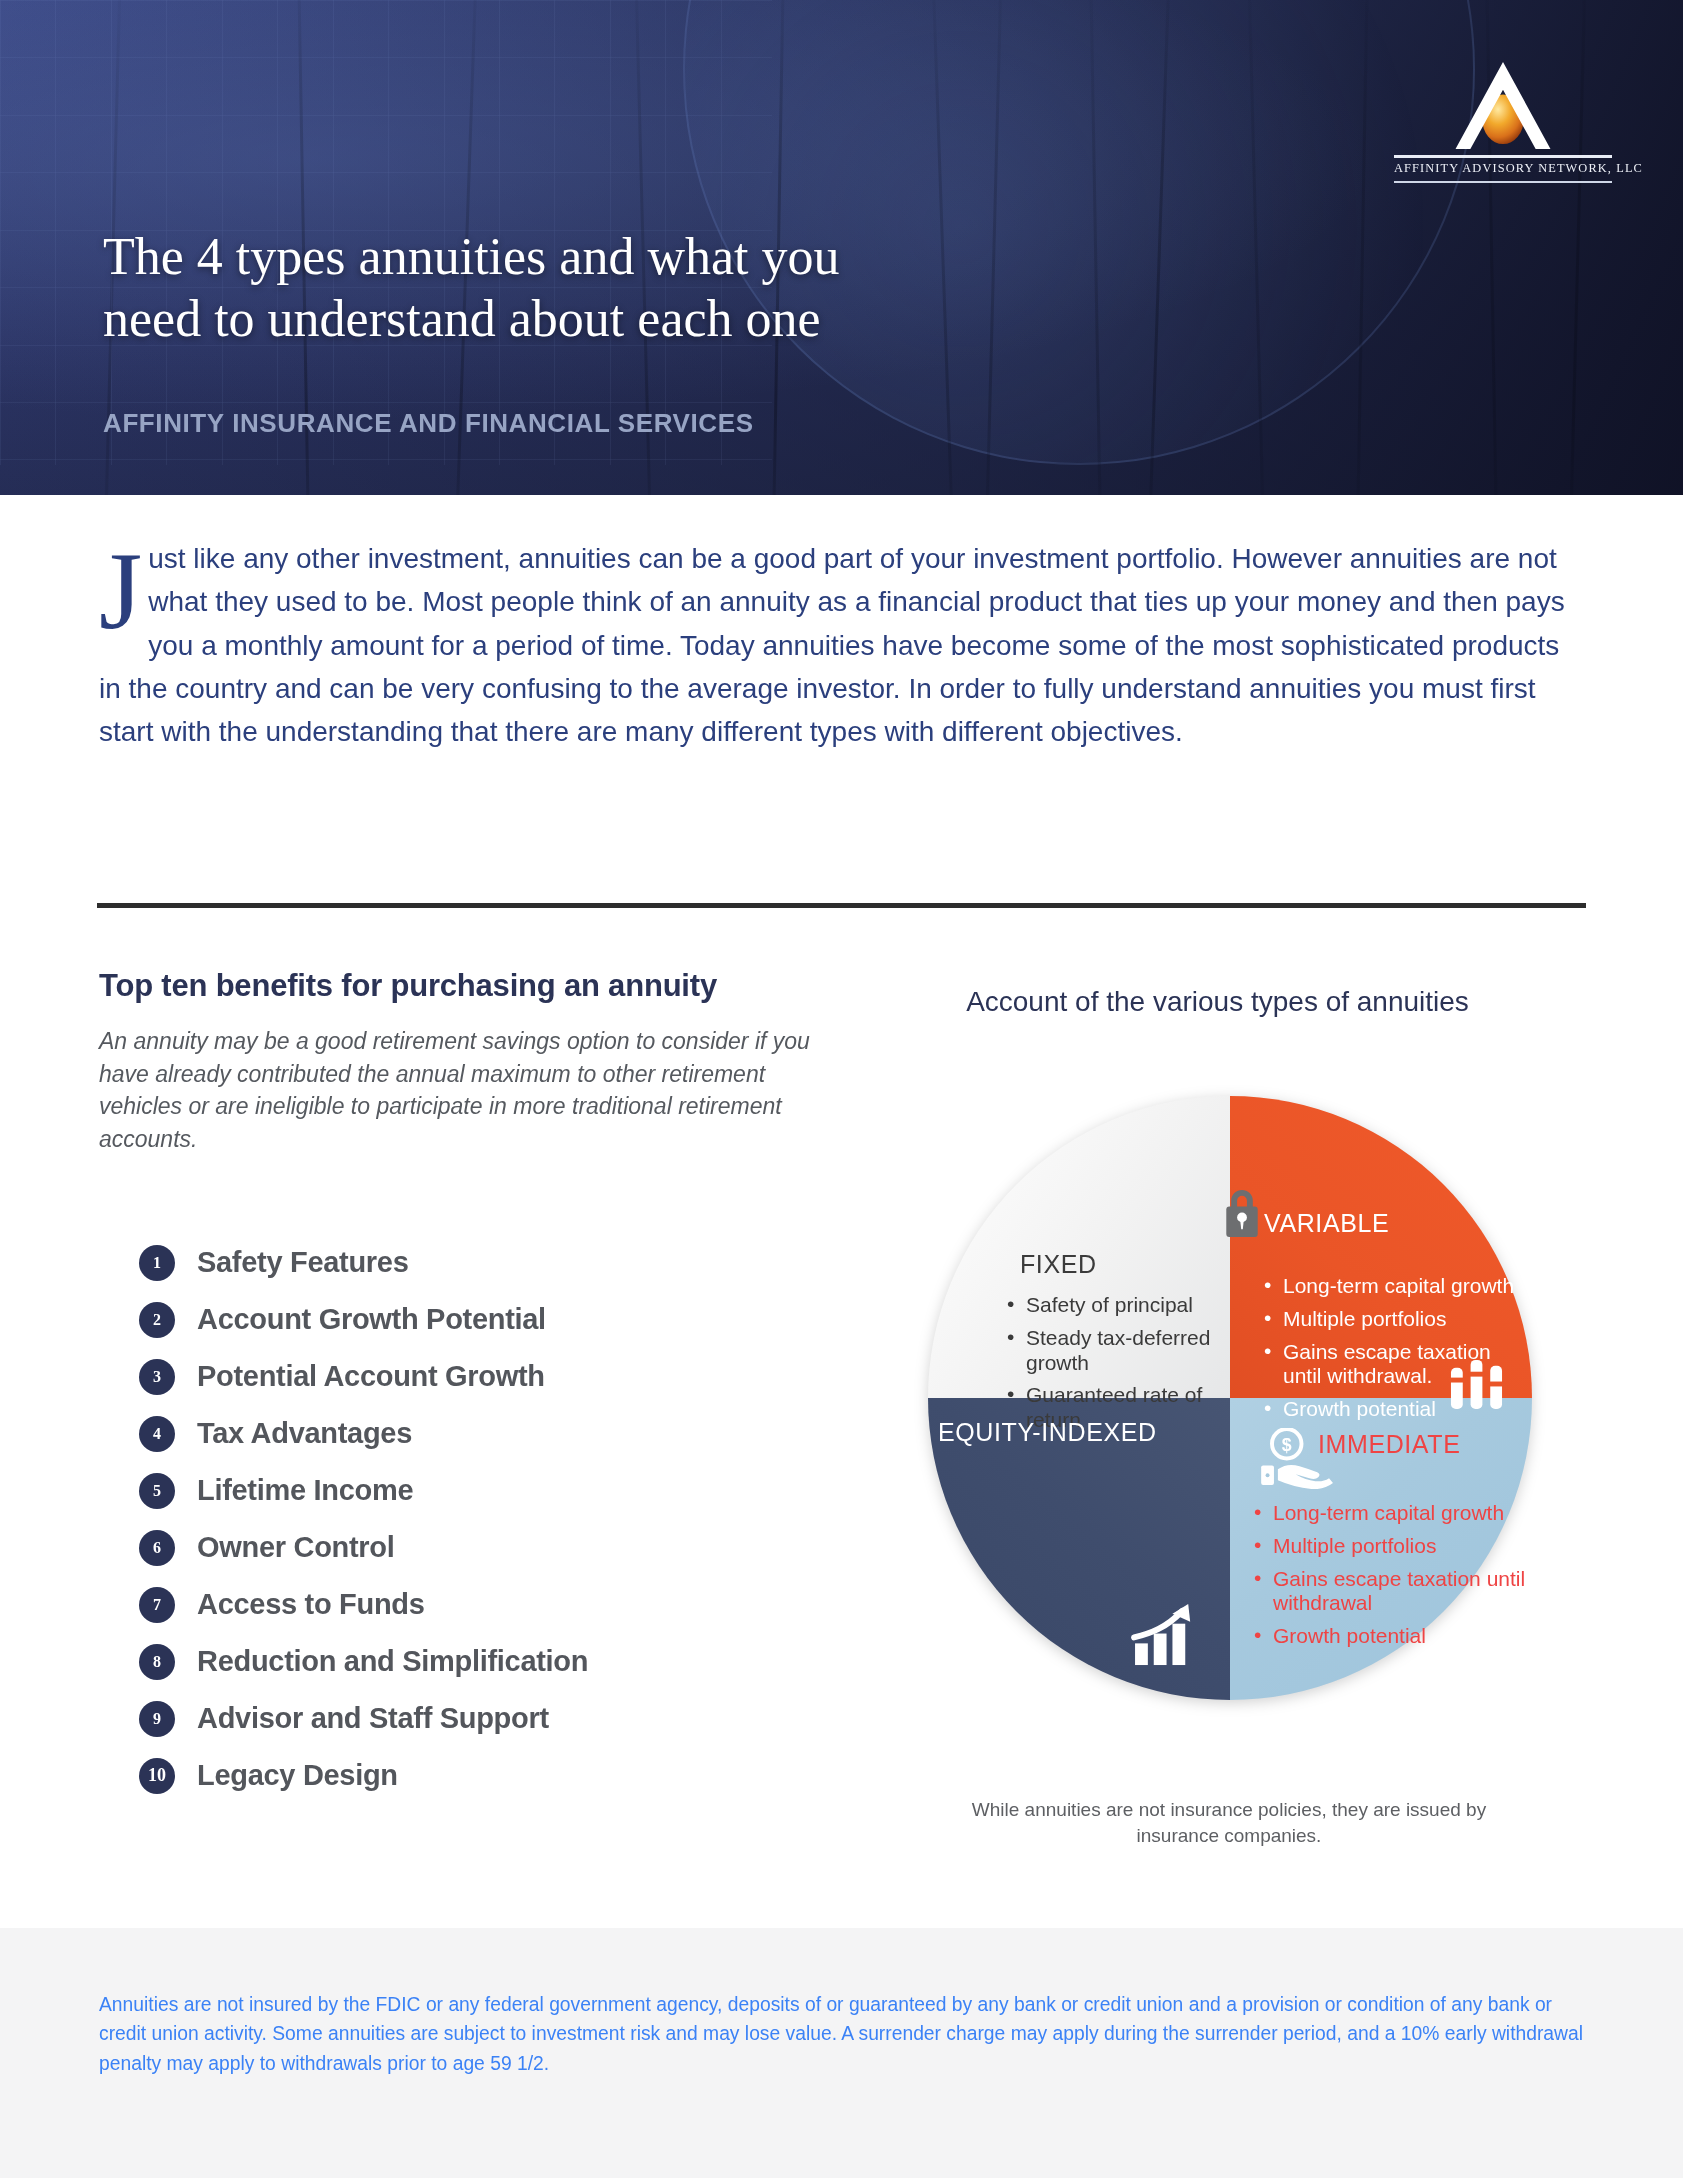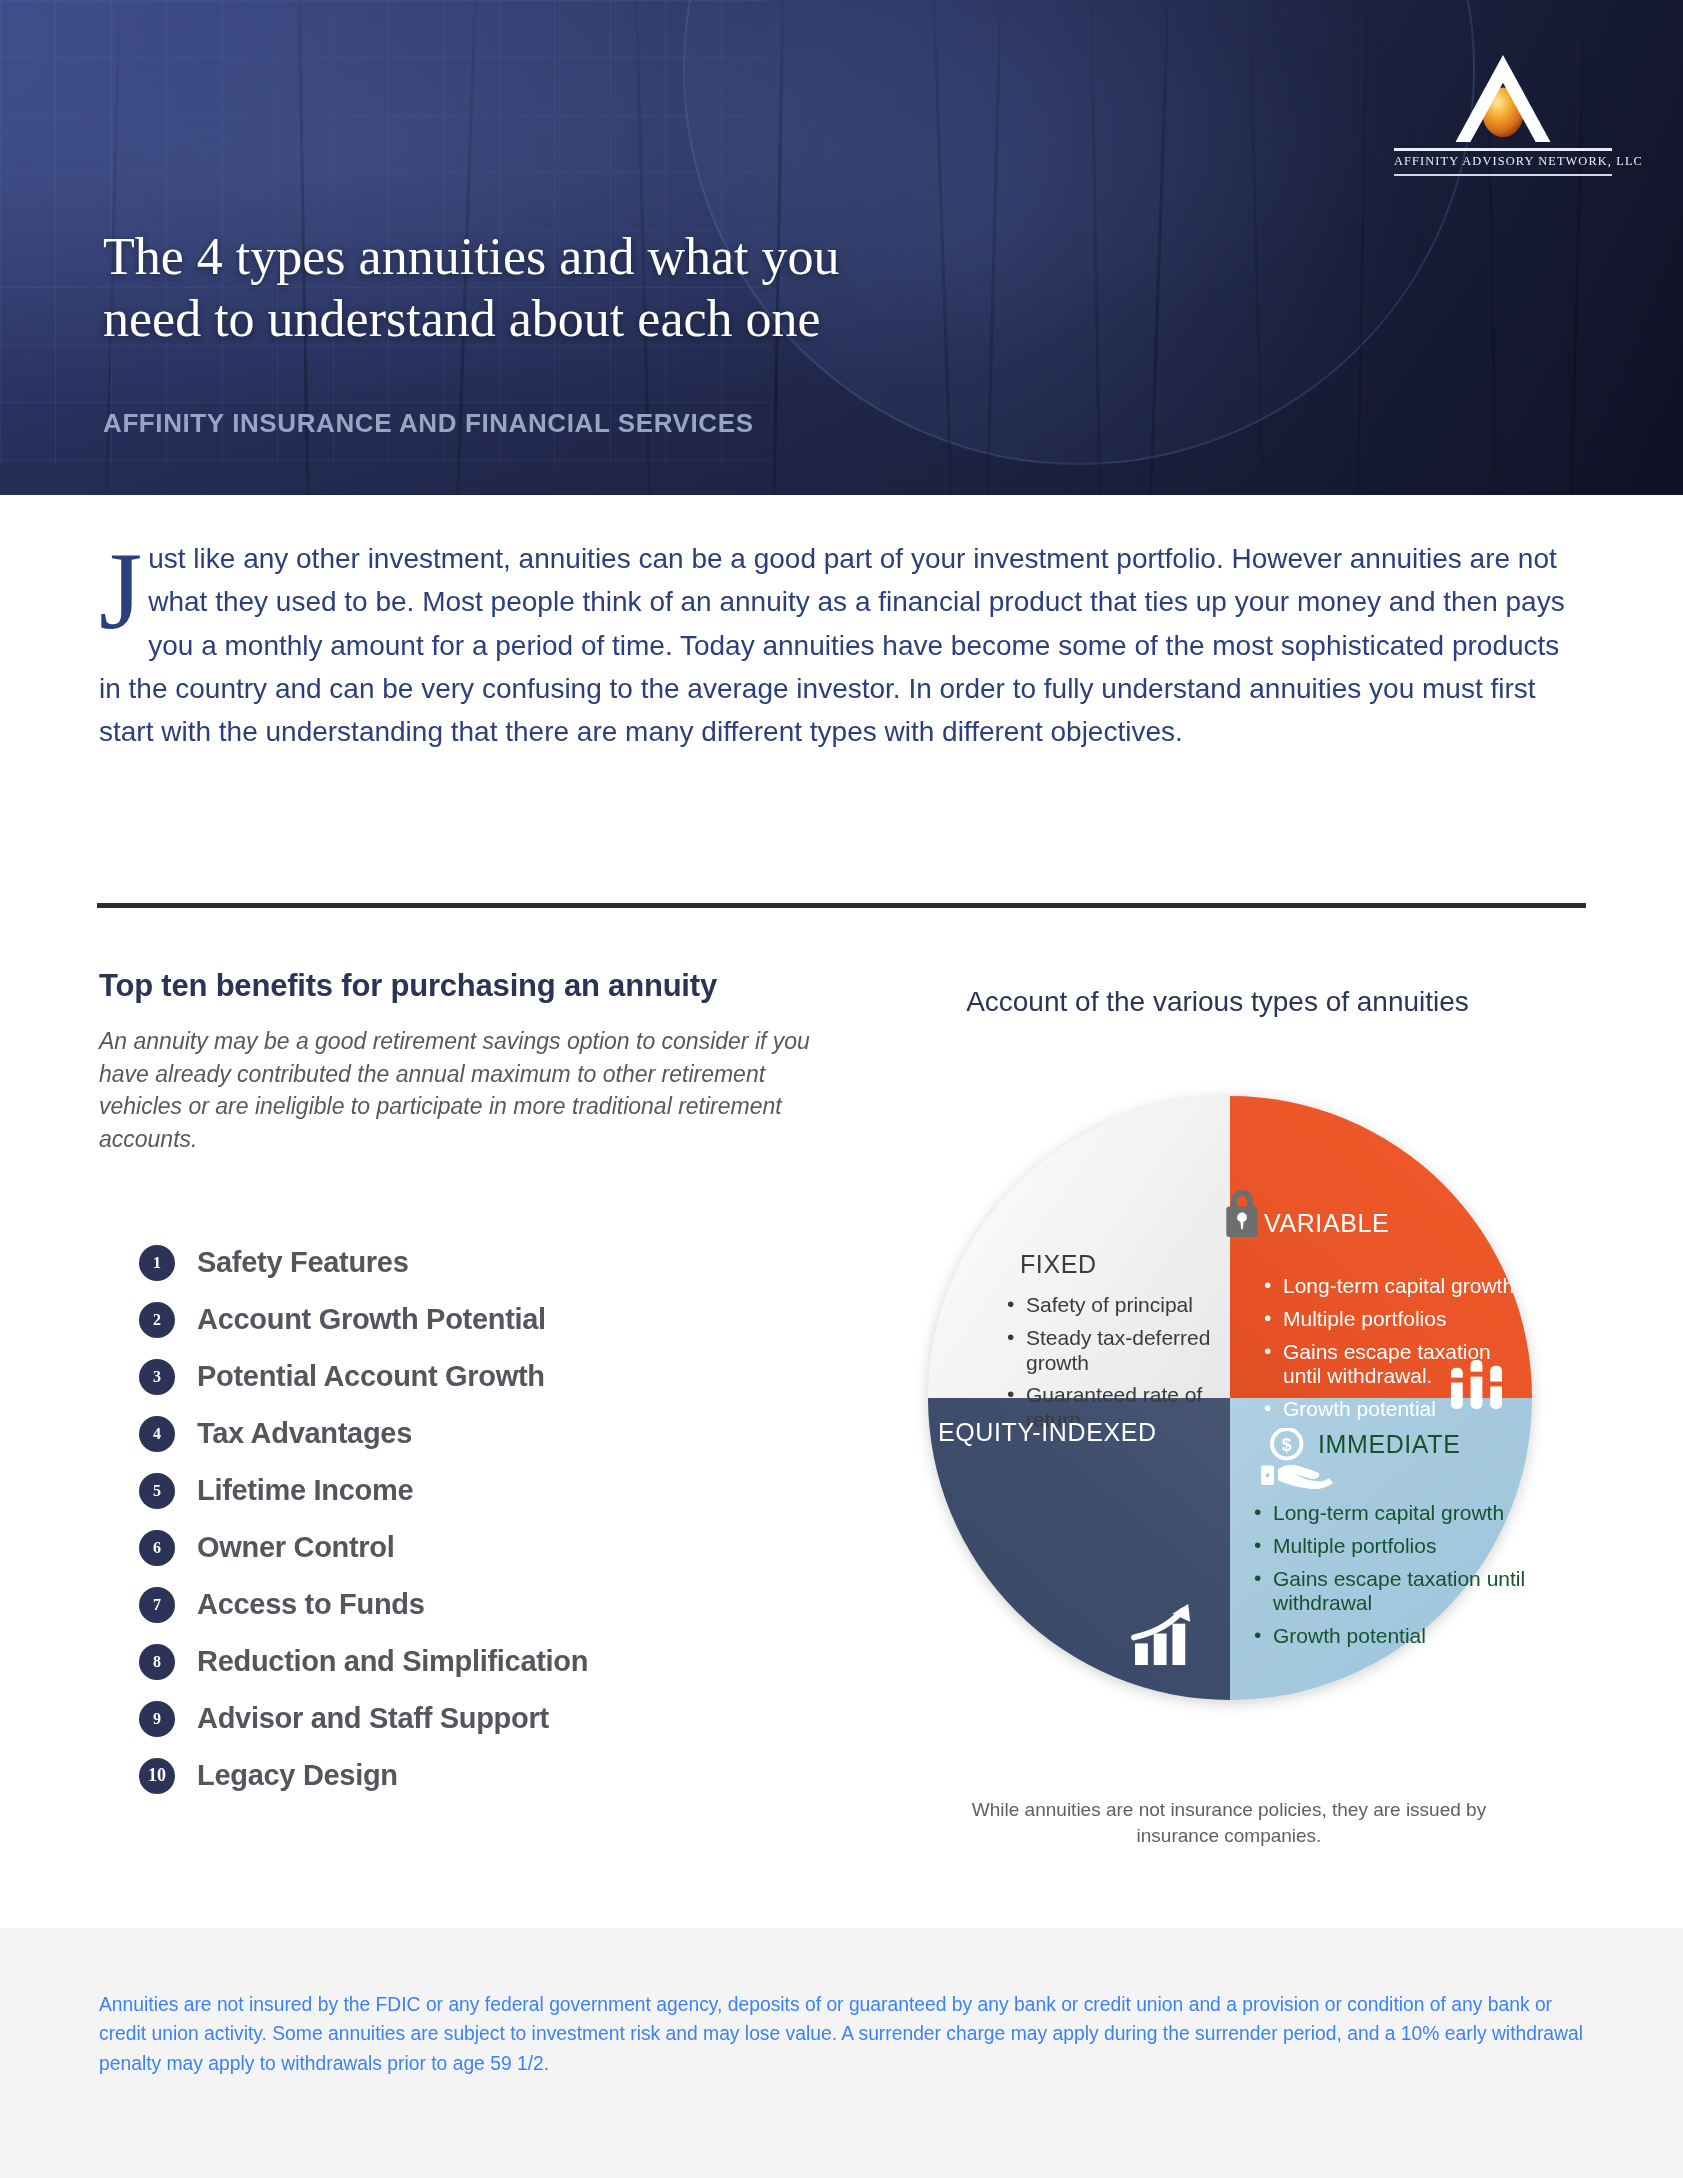--- a/index.html
+++ b/index.html
@@ -31,21 +31,21 @@
     position:absolute; right:208px; top:-327px; width:792px; height:792px;
     border-radius:50%;
     border:2px solid rgba(110,140,205,.20);
     background:radial-gradient(circle at 35% 70%, rgba(90,115,180,.22), rgba(30,36,70,0) 62%);
   }
   .hero-vignette {
     position:absolute; inset:0;
     background:radial-gradient(ellipse at 18% 32%, rgba(92,115,185,.30), rgba(0,0,0,0) 55%);
   }
 
-  .logo-wrap { position:absolute; right:71px; top:51px; width:218px; text-align:left; }
+  .logo-wrap { position:absolute; right:71px; top:58px; width:218px; text-align:left; }
   .logo-mark { position:relative; width:218px; height:95px; }
   .logo-rule { width:218px; height:3px; background:#e9edf6; margin-top:2px; }
   .logo-rule2 { width:218px; height:2px; background:#cfd7e8; margin-top:3px; }
   .logo-text {
     color:#eef1f8; font-size:12.4px; letter-spacing:1.1px;
     font-family:"Liberation Serif", serif; padding:3px 0 2px;
     white-space:nowrap;
   }
 
   .hero-title {
@@ -132,21 +132,21 @@
     position:absolute; left:1264px; top:1209px; width:267px; color:#ffffff;
   }
   .txt-var .q-head { margin-bottom:36px; }
   .txt-eq {
     position:absolute; left:938px; top:1418px; width:297px; color:#ffffff;
   }
   .txt-eq .q-head { }
   .txt-eq .q-ul { padding-left:34px; }
   .txt-eq .q-ul li { font-weight:600; }
   .txt-imm {
-    position:absolute; left:1254px; top:1430px; width:277px; color:#14532d;
+    position:absolute; left:1254px; top:1430px; width:277px; color:#ef4444;
   }
   .txt-imm .q-head { margin-left:64px; }
   .txt-imm .q-ul { margin-top:42px; }
 
   .icon-lock  { position:absolute; left:1220px; top:1184px; width:44px; height:55px; }
   .icon-bars-var { position:absolute; left:1447px; top:1356px; width:59px; height:55px; }
   .icon-chart { position:absolute; left:1131px; top:1604px; width:77px; height:63px; }
   .icon-hand  { position:absolute; left:1261px; top:1428px; width:81px; height:61px; }
 
   .pie-note {

